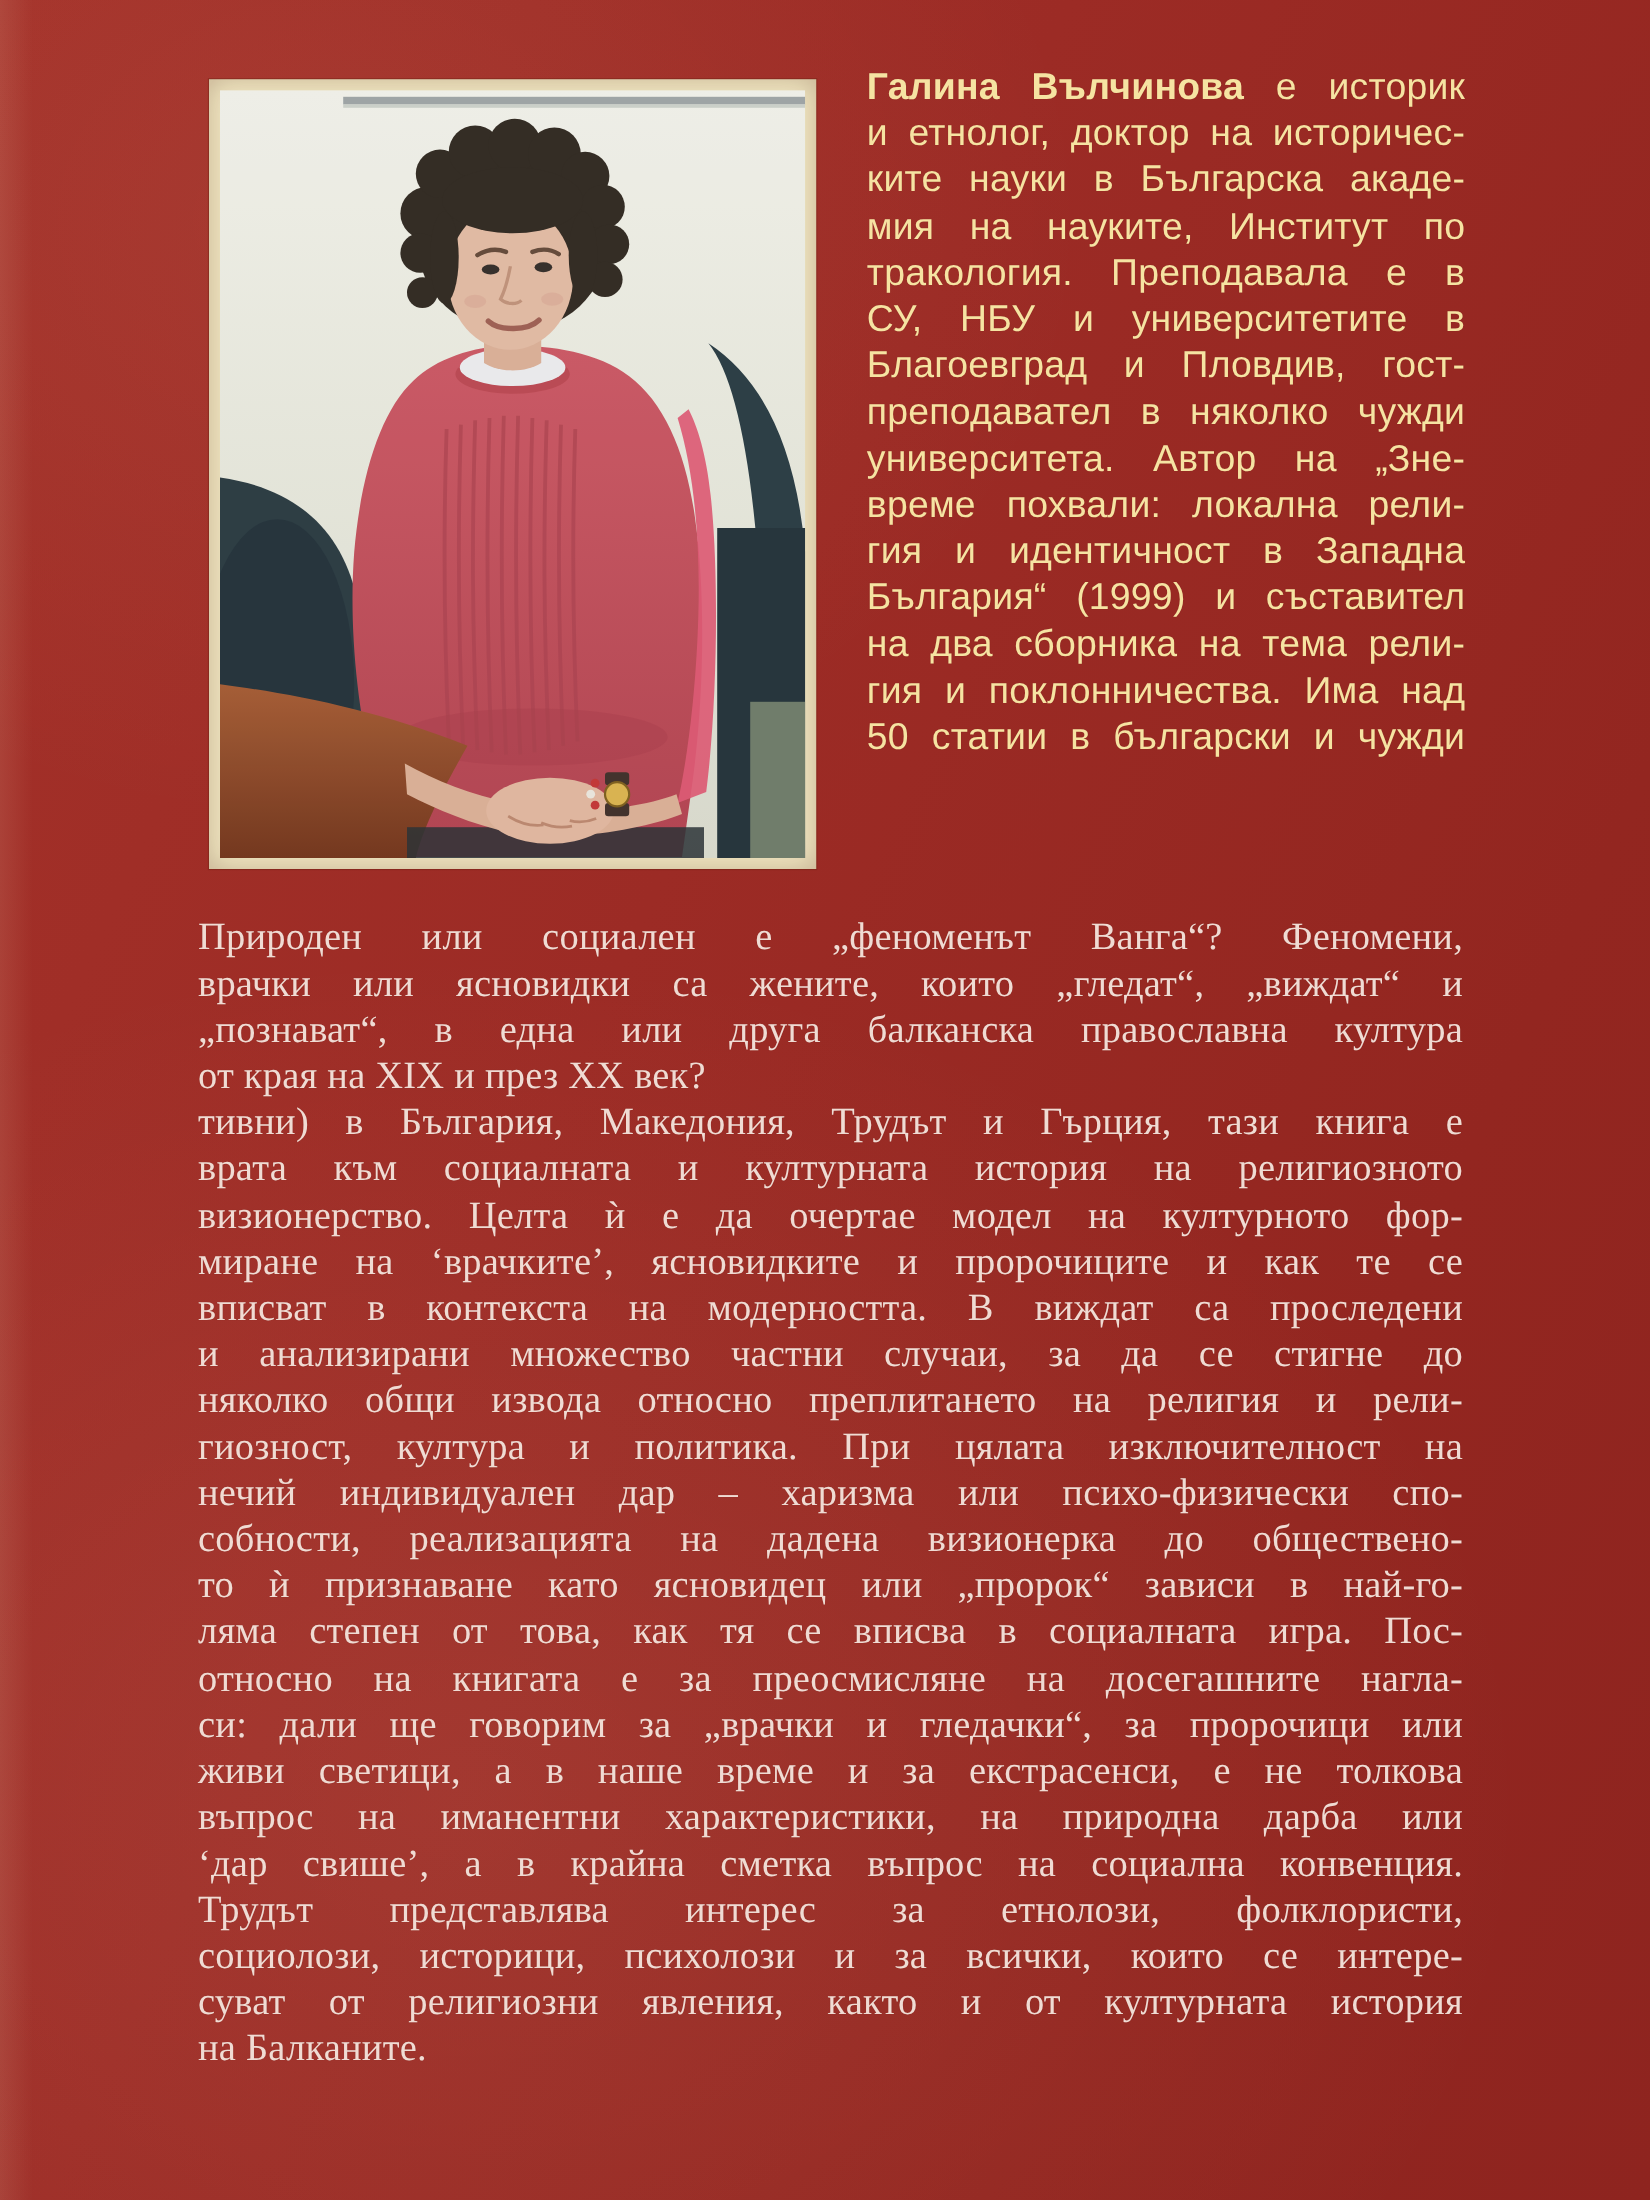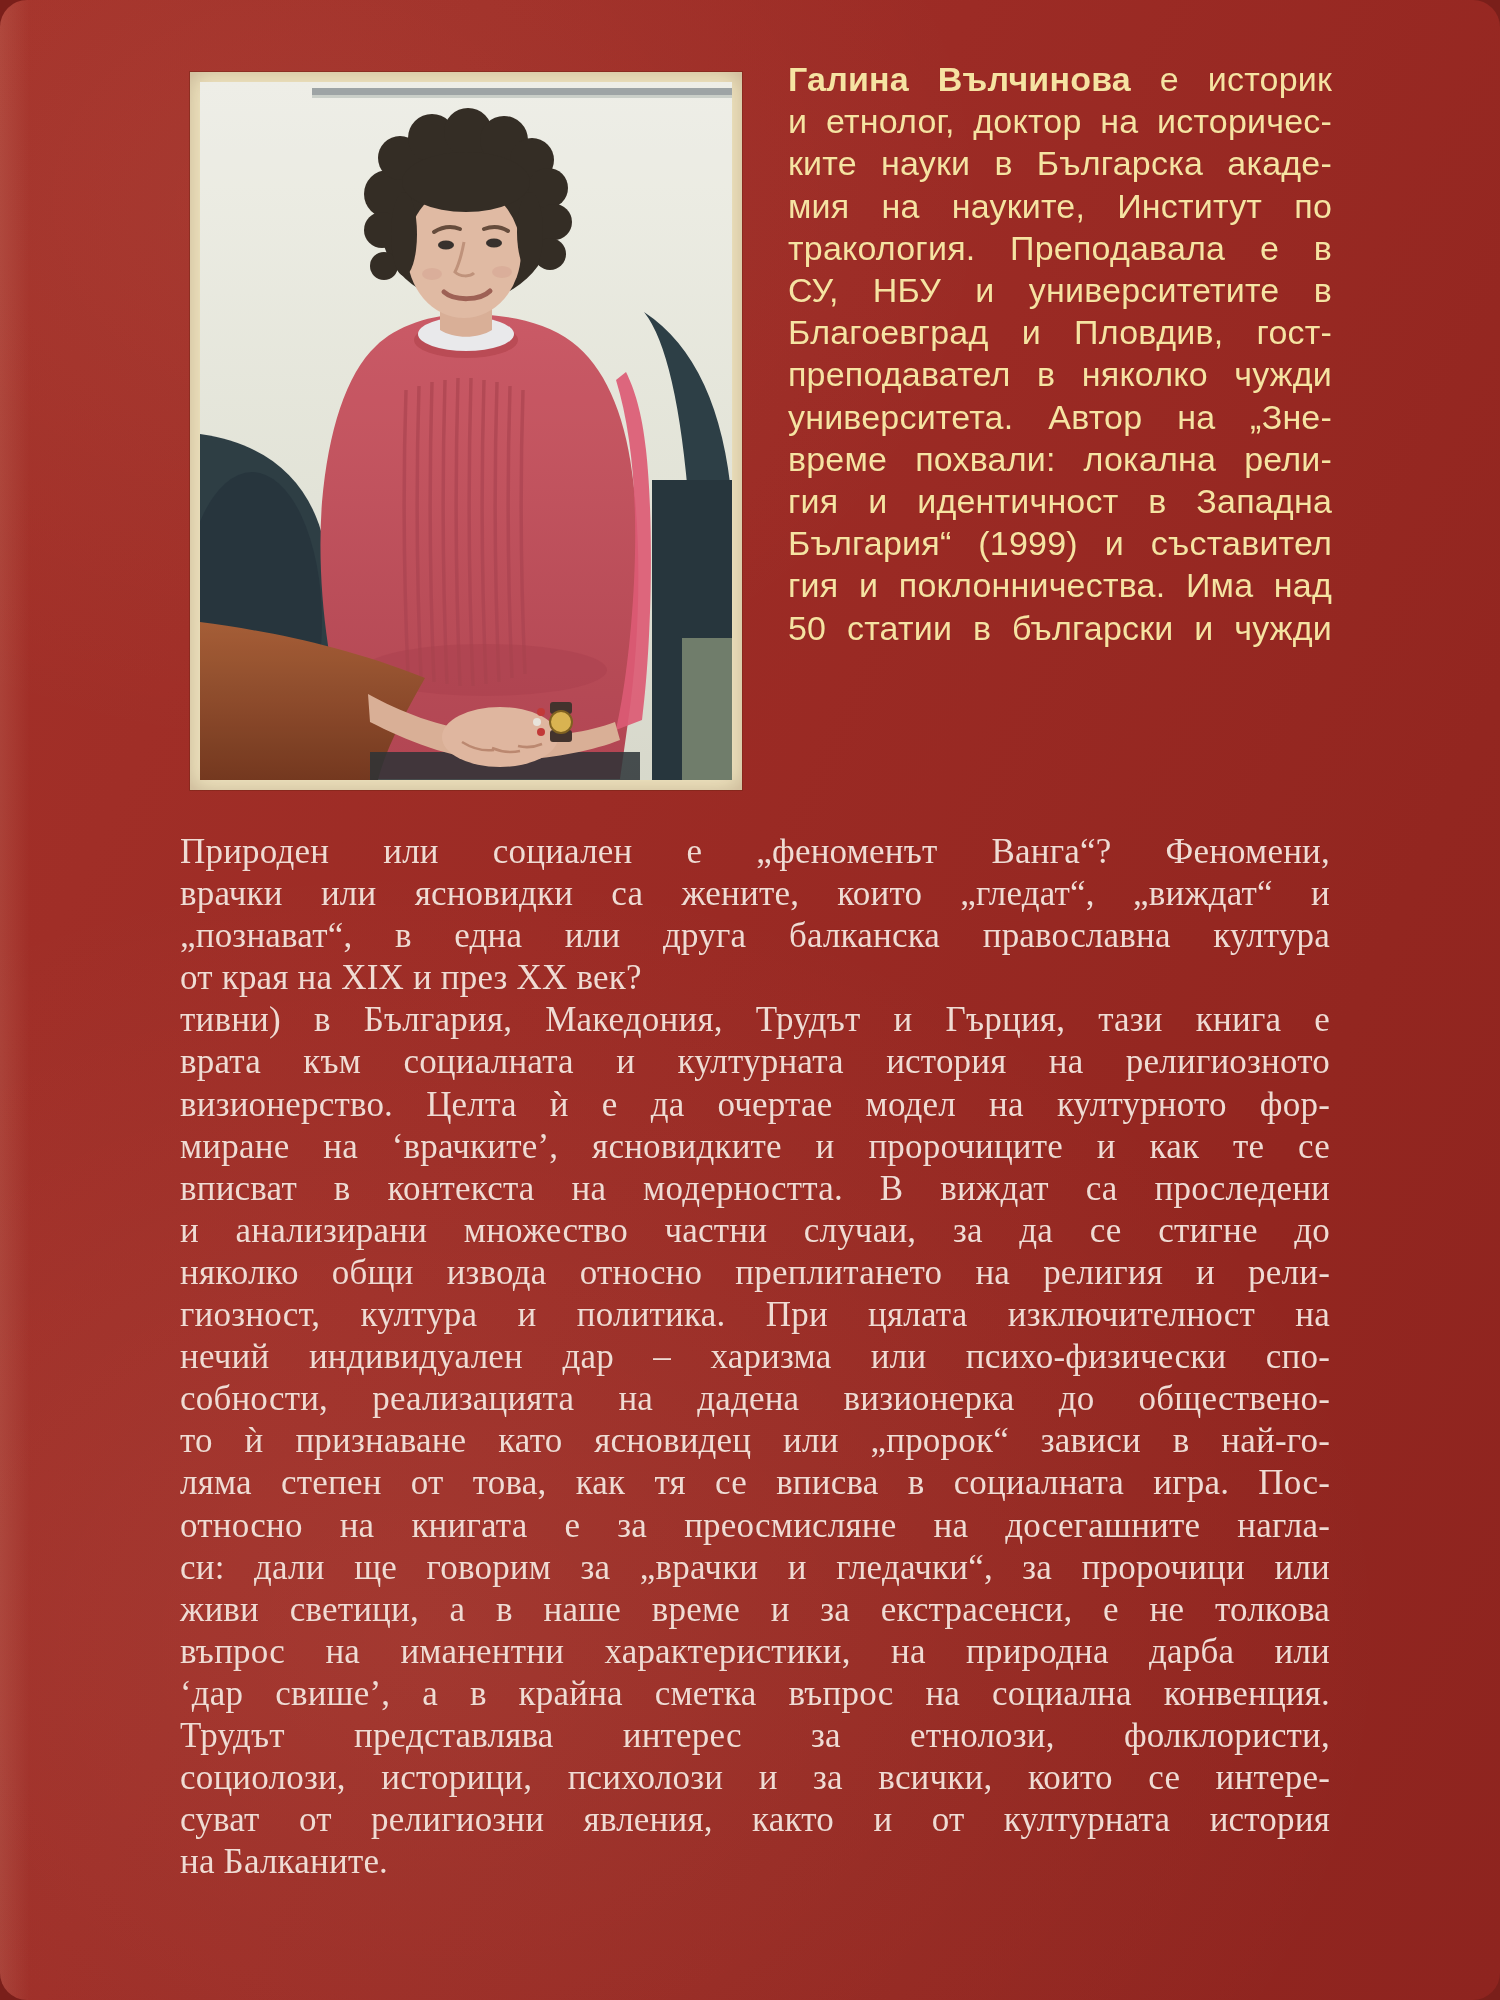--- a/index.html
+++ b/index.html
@@ -5,21 +5,20 @@
   html,body{margin:0;padding:0;background:#7a1f1a;}
   .cover{
     position:relative;width:1500px;height:2000px;overflow:hidden;
     font-family:"Liberation Sans",sans-serif;
     background:
       linear-gradient(90deg, rgba(255,230,200,0.10) 0px, rgba(255,230,200,0) 30px),
       radial-gradient(1000px 800px at 20% 10%, rgba(255,225,190,0.06), transparent 70%),
       radial-gradient(1500px 1200px at 28% 82%, rgba(255,205,175,0.09), transparent 65%),
       linear-gradient(115deg, #A43129 0%, #9C2B25 40%, #932620 75%, #8E241F 100%);
     background-color:#9C2B25;
-    border-radius:27px;
   }
   .photo-frame{
     position:absolute;left:190px;top:72px;width:532px;height:698px;
     padding:10px;background:#F2E8C2;
     box-shadow:0 0 0 1px rgba(110,35,20,.45), 0 0 26px rgba(60,10,5,.25) inset;
   }
   .photo-frame svg{display:block;width:532px;height:698px;}
   .text-col{position:absolute;letter-spacing:.2px;}
   .bio{left:788px;top:58px;width:544px;color:#F6E3A2;}
   .bio .tline{font-size:34px;line-height:42.2px;}
@@ -155,20 +154,21 @@
       <div class="tline">ките науки в Българска акаде-</div>
       <div class="tline">мия на науките, Институт по</div>
       <div class="tline">тракология. Преподавала е в</div>
       <div class="tline">СУ, НБУ и университетите в</div>
       <div class="tline">Благоевград и Пловдив, гост-</div>
       <div class="tline">преподавател в няколко чужди</div>
       <div class="tline">университета. Автор на „Зне-</div>
       <div class="tline">време похвали: локална рели-</div>
       <div class="tline">гия и идентичност в Западна</div>
       <div class="tline">България“ (1999) и съставител</div>
+      <div class="tline">на два сборника на тема рели-</div>
       <div class="tline">гия и поклонничества. Има над</div>
       <div class="tline">50 статии в български и чужди</div>
     </div>
 
   <div class="text-col desc" id="desc" style="color: rgb(240, 219, 211);">
       <div class="tline">Природен или социален е „феноменът Ванга“? Феномени,</div>
       <div class="tline">врачки или ясновидки са жените, които „гледат“, „виждат“ и</div>
       <div class="tline">„познават“, в една или друга балканска православна култура</div>
       <div class="tline tline-end">от края на XIX и през XX век?</div>
       <div class="tline">тивни) в България, Македония, Трудът и Гърция, тази книга е</div>

